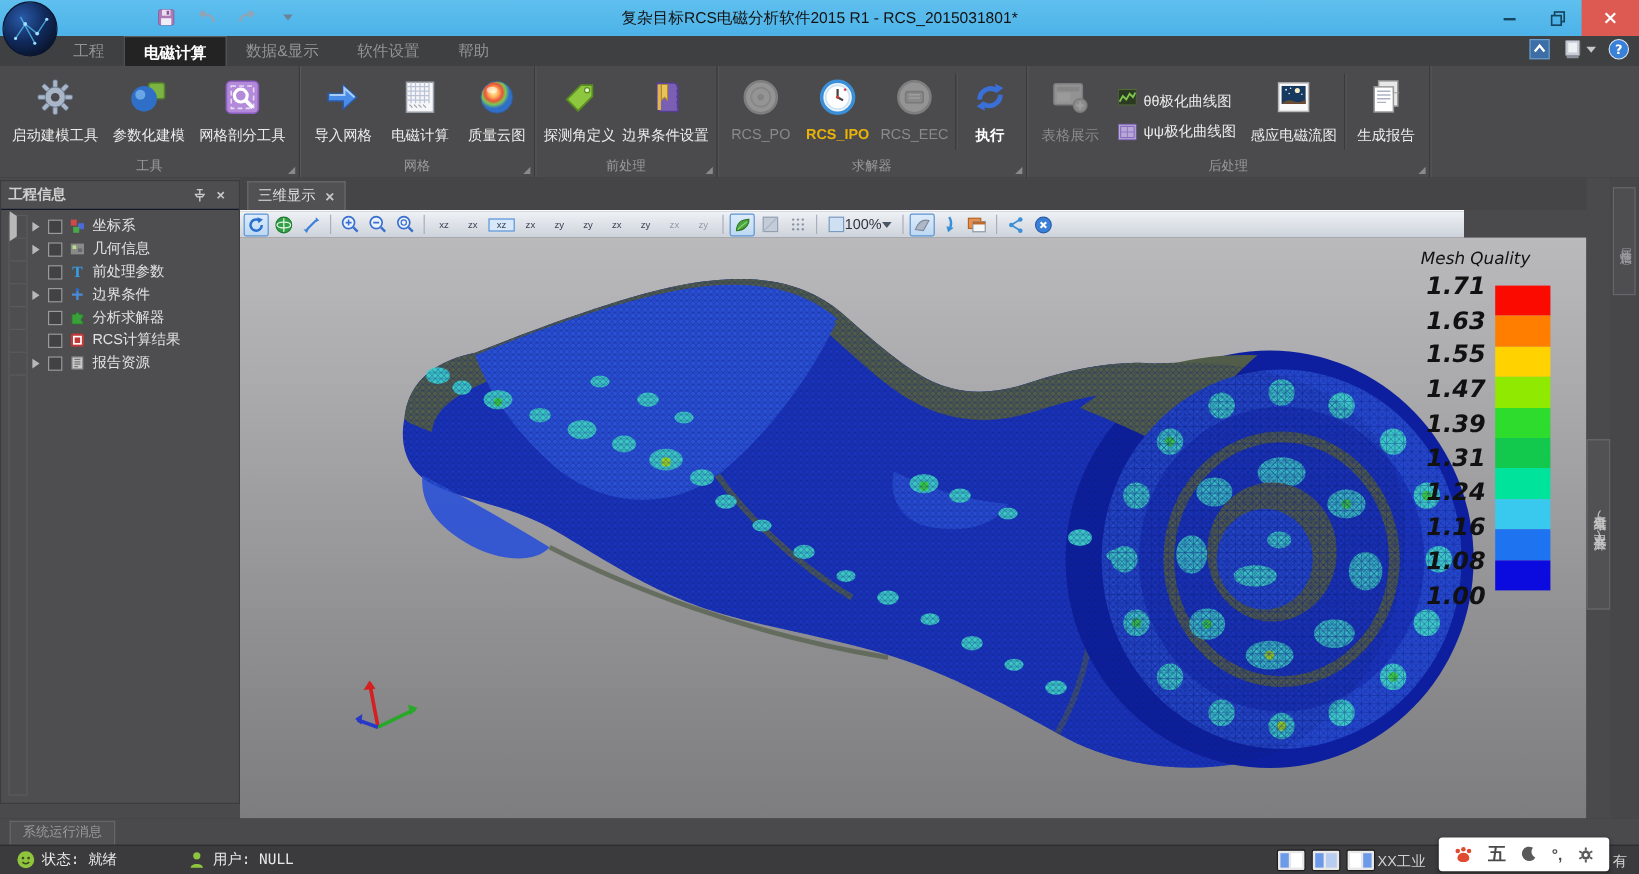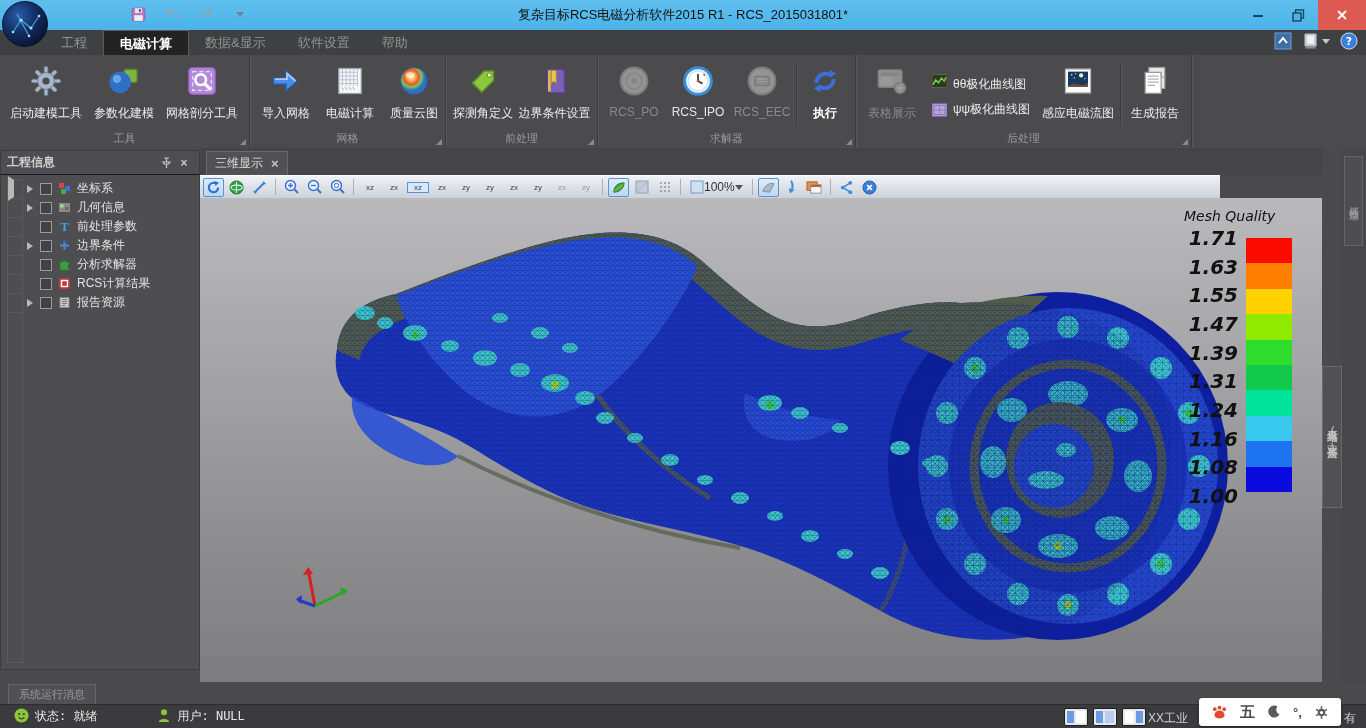--- a/index.html
+++ b/index.html
@@ -126,21 +126,21 @@
   .props-tab { position:absolute; left:2px; top:8px; width:19px; height:90px; background:#4e4e50;
     border:1px solid #66666a; display:flex; align-items:center; justify-content:center; }
   .props-tab .vtext { color:#9c9ca0; font-size:10px; }
 
   
   .msgrow { position:absolute; left:0; top:682px; width:1366px; height:22px; background:#4a4a4c; }
   .msgtab { position:absolute; left:8px; top:2px; height:20px; padding:0 10px; background:#515153;
     border:1px solid #66666a; border-bottom:none; font-size:11px; color:#9a9a9a; line-height:19px; }
   .statusbar { position:absolute; left:0; top:704px; width:1366px; height:24px; background:#3b3b3d;
     border-top:1px solid #2d2d2f; display:flex; align-items:center; }
-  .sb-item { display:flex; align-items:flex-start; gap:6px; margin-left:14px; }
+  .sb-item { display:flex; align-items:center; gap:6px; margin-left:14px; }
   .sb-text { font-size:12px; color:#e8e8e8; font-family:"DejaVu Sans Mono",monospace; }
   .layoutbtns { position:absolute; left:1064px; top:3px; display:flex; gap:5px; }
   .laybtn { width:24px; height:18px; border:1px solid #1e1e1e; background:#e8e8e8;
     border-radius:2px; padding:2px; display:flex; }
   .sb-copy { position:absolute; font-size:12px; color:#cfcfcf; top:5px; }
   .ime { position:absolute; left:1199px; top:-7px; width:142px; height:28px; background:#fff;
     border-radius:3px; box-shadow:0 1px 3px rgba(0,0,0,.4); display:flex; align-items:center;
     justify-content:space-around; padding:0 6px; z-index:50; }
   .ime-ch { font-size:15px; color:#4a4a4a; font-weight:bold; }
 
@@ -376,21 +376,21 @@
         <div class="ritem">
           <span class="ric">
             <svg width="32" height="32" viewBox="0 0 24 24">
               <circle cx="12" cy="12" r="10" fill="#eaf4fc" stroke="#3a8fd8" stroke-width="2.2"></circle>
               <circle cx="12" cy="12" r="7.4" fill="#fff" stroke="#cfe2f2"></circle>
               <path d="M12 12 V6.8 M12 12 L15.4 14" stroke="#444" stroke-width="1.4"></path>
               <path d="M16.2 7.8 L17.2 6.8" stroke="#d04040" stroke-width="1.4"></path>
               <circle cx="12" cy="12" r="1" fill="#d04040"></circle>
             </svg>
           </span>
-          <span class="rlb" style="font-weight:normal;color:#e5e5e5">RCS_IPO</span>
+          <span class="rlb" style="font-weight:bold;color:#eab308">RCS_IPO</span>
         </div>
         <div class="ritem disabled">
           <span class="ric">
             <svg width="32" height="32" viewBox="0 0 24 24">
               <circle cx="12" cy="12" r="10" fill="#dcdcdc" stroke="#b2b2b2" stroke-width="1.6"></circle>
               <rect x="6.5" y="8.5" width="11" height="7" rx="1.5" fill="#c8c8c8" stroke="#a8a8a8"></rect>
               <path d="M8.5 10.5h7 M8.5 12.5h7" stroke="#eee" stroke-width="1"></path>
             </svg>
           </span>
           <span class="rlb">RCS_EEC</span>

